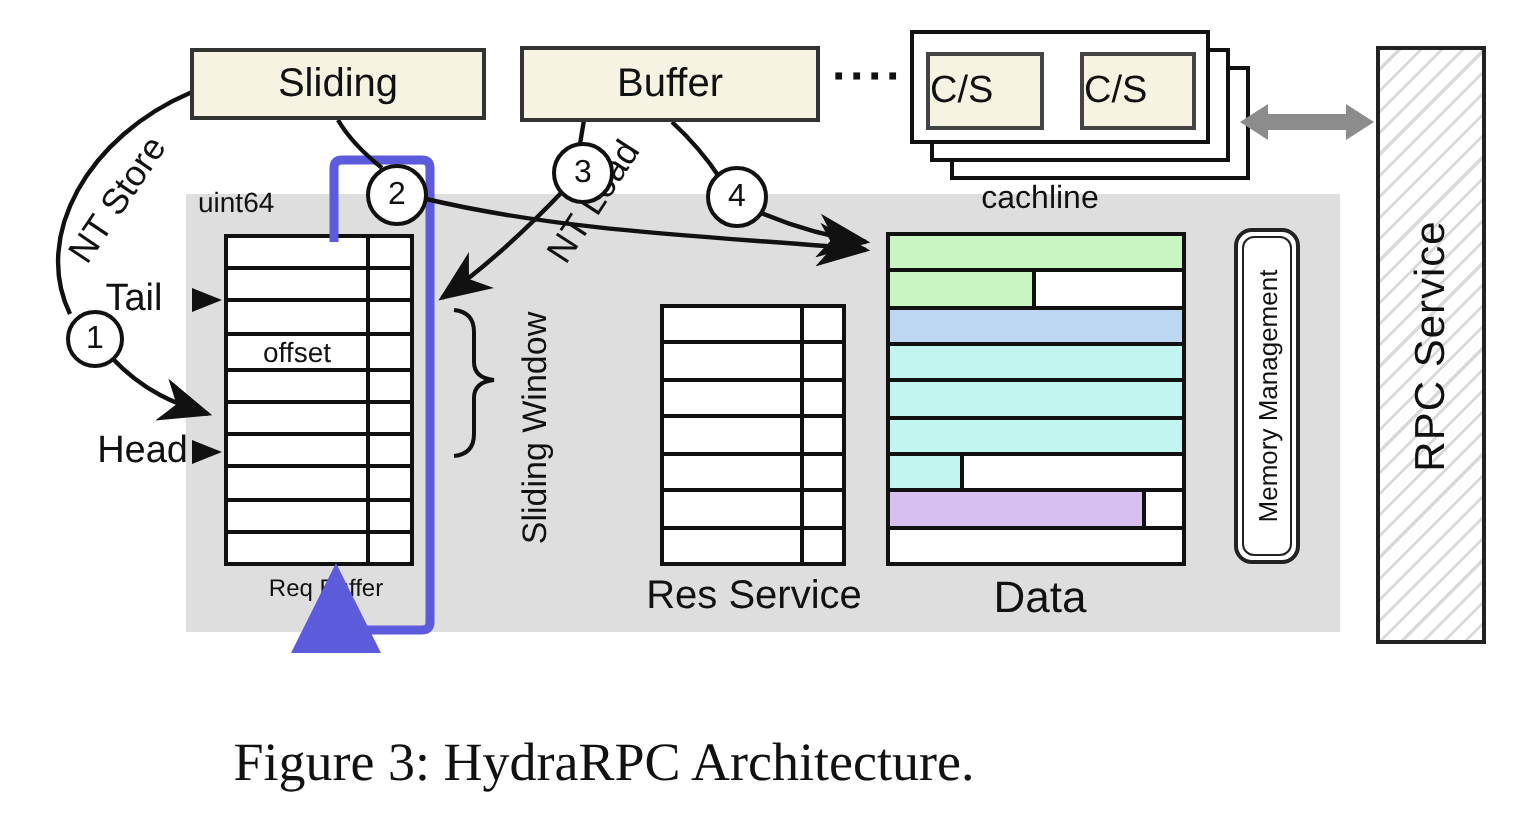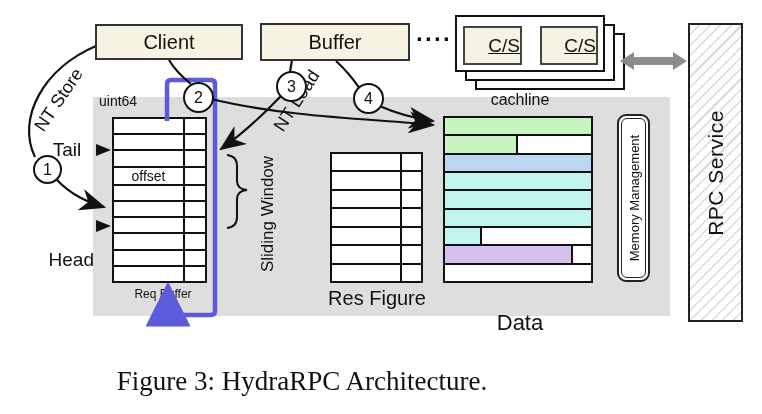--- a/index.html
+++ b/index.html
@@ -20,21 +20,21 @@
            justify-content:center;font-size:20px;z-index:4;}
   #client{left:95px;top:24px;width:148px;height:36px;}
   #server{left:260px;top:23px;width:150px;height:38px;}
   #dots{left:413px;top:24px;width:42px;height:30px;display:flex;align-items:center;justify-content:center;
         font-size:24px;font-weight:bold;letter-spacing:1px;z-index:4;}
   .cs-layer{background:#fff;border:2px solid #111;z-index:1;}
   #cs3{left:475px;top:33px;width:150px;height:57px;}
   #cs2{left:465px;top:24px;width:150px;height:57px;}
   #cs1{left:455px;top:15px;width:150px;height:57px;z-index:2;}
   .csbox{border:2px solid #444;background:var(--cream,#f7f3e2);display:flex;align-items:center;
-         justify-content:flex-end;font-size:19px;z-index:3;text-decoration:underline;}
+         justify-content:flex-start;font-size:19px;z-index:3;}
   #csb1{left:463px;top:26px;width:59px;height:39px;}
   #csb2{left:540px;top:26px;width:58px;height:39px;}
 
   #rpc{left:688px;top:23px;width:55px;height:299px;border:2px solid #222;z-index:1;
        background:repeating-linear-gradient(135deg,#fff 0px,#fff 6px,#dadada 6px,#dadada 7.5px);}
   .vlabel{position:absolute;left:50%;top:50%;transform:translate(-50%,-50%) rotate(-90deg);
           white-space:nowrap;}
   #rpc .vlabel{font-size:21px;letter-spacing:.5px;}
   #memmgmt{left:617px;top:114px;width:33px;height:168px;border:2px solid #222;border-radius:9px;
            background:#fff;z-index:1;}
@@ -54,23 +54,23 @@
               background:#fff;display:flex;flex-direction:column;z-index:1;}
   .drow{flex:1;border-bottom:2px solid var(--line,#111);display:flex;}
   .drow:last-child{border-bottom:none;}
   .dseg{height:100%;border-right:2px solid var(--line,#111);box-sizing:border-box;}
 
   .lbl{position:absolute;z-index:2;}
   #uint64{left:99px;top:93px;font-size:14px;}
   #cachline{left:460px;top:91px;width:120px;text-align:center;font-size:16px;}
   #req-label{left:105px;top:287px;width:116px;text-align:center;font-size:12px;}
   #res-label{left:318px;top:287px;width:118px;text-align:center;font-size:20px;}
-  #data-label{left:480px;top:286px;width:80px;text-align:center;font-size:22px;margin-top:24px;}
+  #data-label{left:480px;top:286px;width:80px;text-align:center;font-size:22px;}
   #tail{left:40px;top:139px;width:54px;text-align:center;font-size:19px;}
-  #head{left:36px;top:215px;width:58px;text-align:right;font-size:19px;margin-top:34px;}
+  #head{left:36px;top:215px;width:58px;text-align:right;font-size:19px;}
   .rot{position:absolute;white-space:nowrap;z-index:2;}
   #sliding-window{left:268px;top:214px;transform:translate(-50%,-50%) rotate(-90deg);font-size:17px;}
   #nt-store{left:59px;top:100px;transform:translate(-50%,-50%) rotate(-56deg);font-size:18px;}
   #nt-load{left:297px;top:101px;transform:translate(-50%,-50%) rotate(-57deg);font-size:18px;}
 
   .circle{position:absolute;width:27px;height:27px;border:2px solid #111;border-radius:50%;
           background:#fff;display:flex;align-items:center;justify-content:center;font-size:16px;z-index:5;}
   #c1{left:33px;top:155px;width:25px;height:25px;}
   #c2{left:183px;top:82px;}
   #c3{left:276px;top:71px;}
@@ -172,21 +172,21 @@
       </div>
       <div class="drow">
         <div class="dseg" style="width: 88%; background: rgb(215, 192, 240);"></div>
       </div>
       <div class="drow" style="background: rgb(255, 255, 255);"></div>
     </div>
 
   <div id="uint64" class="lbl">uint64</div>
   <div id="cachline" class="lbl">cachline</div>
   <div id="req-label" class="lbl">Req Buffer</div>
-  <div id="res-label" class="lbl">Res Figure</div>
+  <div id="res-label" class="lbl">Res Service</div>
   <div id="data-label" class="lbl">Data</div>
   <div id="tail" class="lbl">Tail</div>
   <div id="head" class="lbl">Head</div>
   <div id="sliding-window" class="rot">Sliding Window</div>
   <div id="nt-store" class="rot">NT Store</div>
   <div id="nt-load" class="rot">NT Load</div>
 
   <svg class="overlay" width="762" height="414">
     <defs>
       <marker id="ab" markerWidth="14" markerHeight="10" refX="11" refY="5" orient="auto">
@@ -213,21 +213,21 @@
 
     <polygon class="tri" points="96,144 96,156 111,150"></polygon>
     <polygon class="tri" points="96,220 96,232 111,226"></polygon>
 
     <path class="brace" d="M227,155 Q237,156 237,166 L237,181 Q237,189 247,190 Q237,191 237,199 L237,217 Q237,227 227,228"></path>
 
     <polygon class="gray-arr" points="620,61 634,52 634,57 673,57 673,52 687,61 673,70 673,65 634,65 634,70"></polygon>
   </svg>
 
   <div id="client" class="abs nodebox">
-    <span>Client</span>
+    <span>Sliding</span>
   </div>
   <div id="server" class="abs nodebox">
     <span>Buffer</span>
   </div>
   <div id="dots" class="abs">····</div>
 
   <div id="cs3" class="abs cs-layer"></div>
   <div id="cs2" class="abs cs-layer"></div>
   <div id="cs1" class="abs cs-layer"></div>
   <div id="csb1" class="abs csbox">

